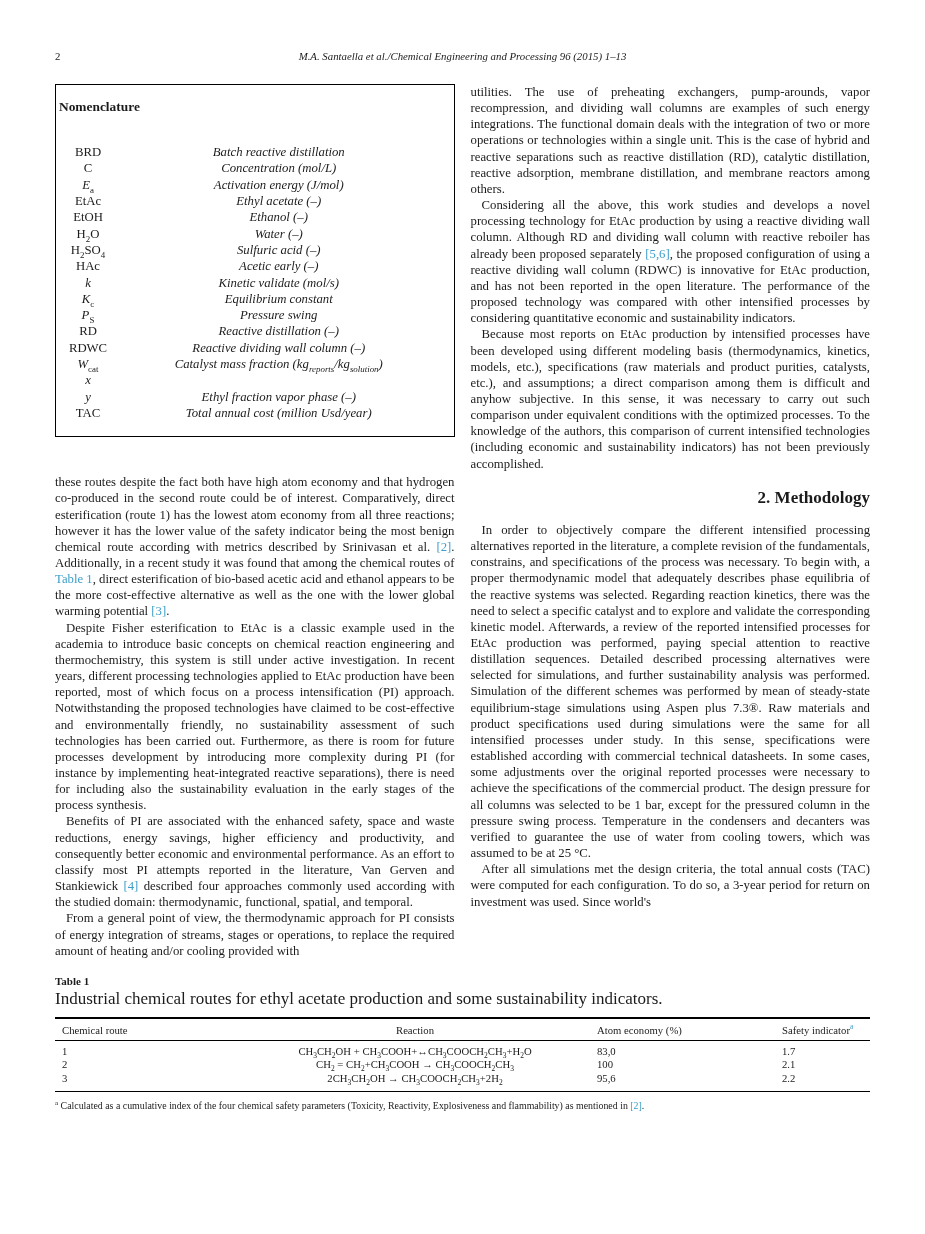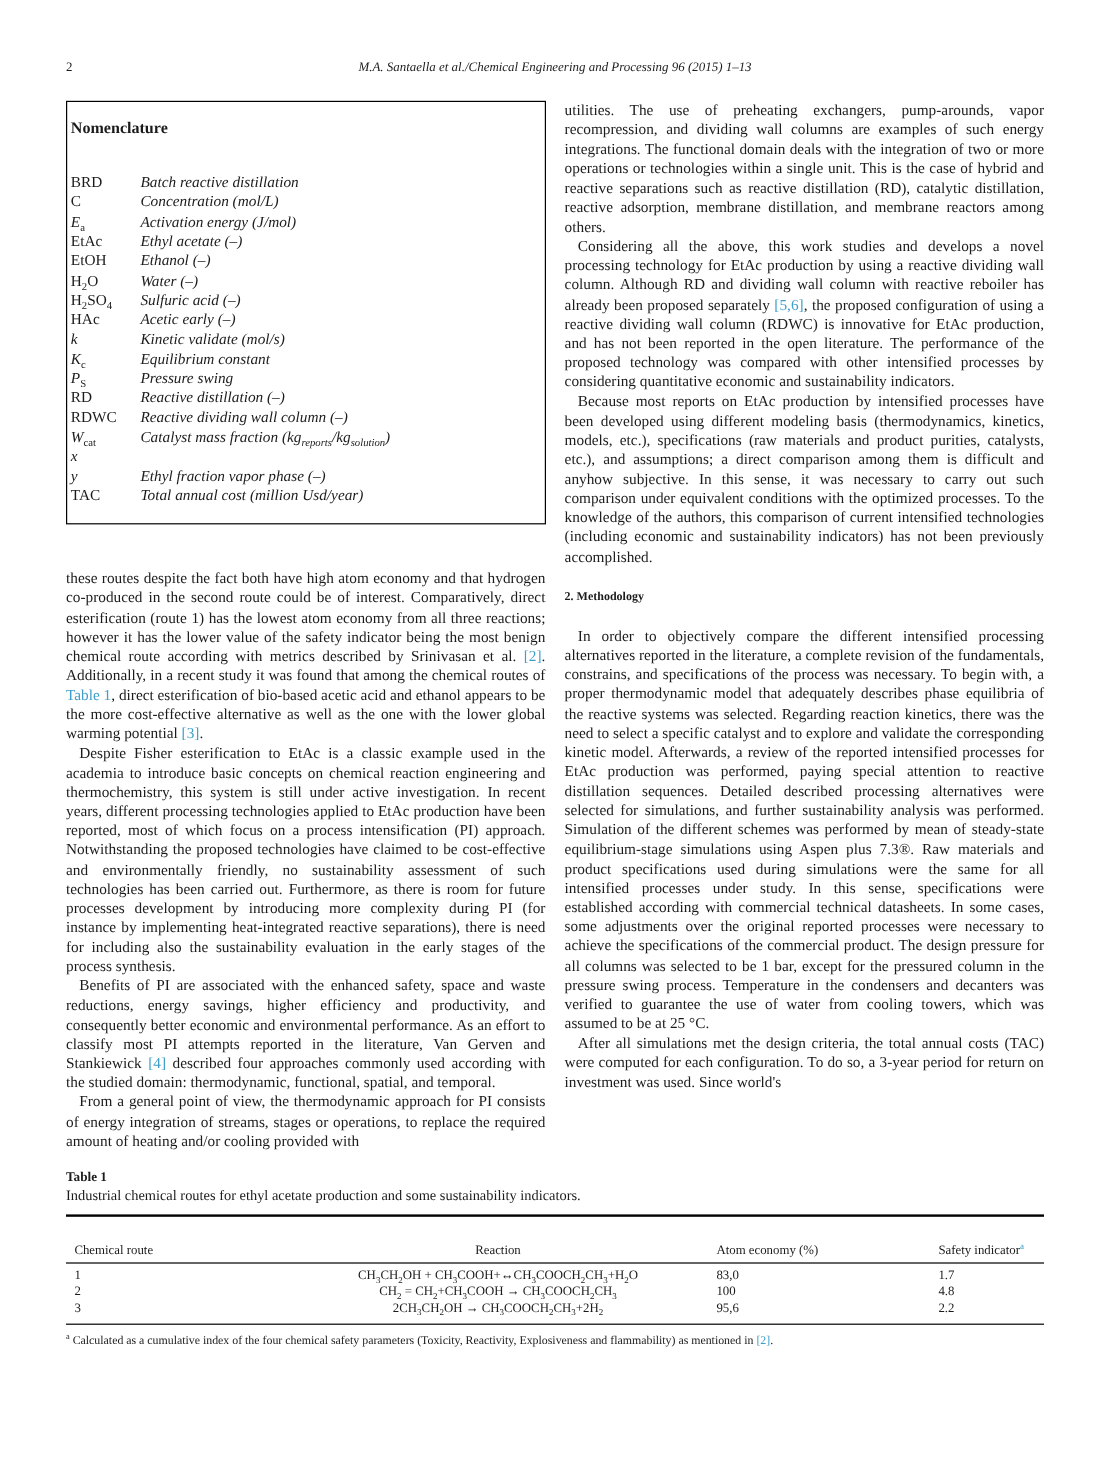--- a/index.html
+++ b/index.html
@@ -14,38 +14,38 @@
   
   .running-head { position:relative; font-size:10.8px; height:14px; margin-bottom:20px; }
   .page-num { position:absolute; left:0; top:0; font-style:normal; }
   .rh-title { display:block; text-align:center; font-style:italic; }
   
   .columns { display:flex; gap:16px; align-items:flex-start; }
   .col { width:399.5px; font-size:12.75px; line-height:16.15px; text-align:justify; }
   
   .nomenclature { border:1.6px solid #000; padding:11px 13px 15px 3px; margin-bottom:37px; }
   .nom-title { font-weight:bold; font-size:13.4px; margin:3px 0 29px 0; text-align:left; }
-  .nom-row { display:flex; line-height:16.3px; text-align:left; }
+  .nom-row { display:flex; line-height:16.3px; text-align:center; }
   .nom-sym { width:58px; flex:none; }
   .nom-def { flex:1;font-style:italic; }
   
   .para { margin:0; }
   .para.indent { text-indent:11px; }
-  h2.meth { font-size:10px; font-weight:bold; text-align:left; margin:18px 0 16px 0; }
+  h2.meth { font-size:17px; font-weight:bold; text-align:right; margin:18px 0 16px 0; }
   sub { font-size:70%; line-height:0; }
   sup { font-size:70%; line-height:0; }
   a.ref { color:var(--link); text-decoration:none; cursor:pointer; }
   .ref-sup { color:var(--link); }
   
   .table-section { margin-top:16px; }
   .tbl-label { font-weight:bold; font-size:11px; display:block; margin-bottom:2px; }
-  .tbl-caption { font-size:12px; display:block; }
+  .tbl-caption { font-size:17px; display:block; }
   .tbl { margin-top:8px; border-top:2px solid #000; border-bottom:1.6px solid #000; font-size:10.7px; }
   .tbl-header, .tbl-row { display:grid; grid-template-columns:185px 350px 185px 1fr; }
-  .tbl-header { padding:22px 0 4px 0; border-bottom:1px solid #000; }
+  .tbl-header { padding:5px 0 4px 0; border-bottom:1px solid #000; }
   .tbl-body { padding:4px 0 6px 0; }
   .tbl-row { line-height:13.4px; }
   .cell { padding-left:7px; }
   .cell.c1 { text-align:center; padding-left:0;font-family:Liberation Serif, serif; }
   .footnote { font-size:9.9px; margin-top:8px; text-align:left; }
 </style>
 </head>
 <body>
 
 <div class="page">
@@ -163,21 +163,21 @@
           <div class="tbl-row">
             <div class="cell c0">1</div>
             <div class="cell c1">CH<sub>3</sub>CH<sub>2</sub>OH + CH<sub>3</sub>COOH+↔CH<sub>3</sub>COOCH<sub>2</sub>CH<sub>3</sub>+H<sub>2</sub>O</div>
             <div class="cell c2">83,0</div>
             <div class="cell c3">1.7</div>
           </div>
           <div class="tbl-row">
             <div class="cell c0">2</div>
             <div class="cell c1">CH<sub>2</sub> = CH<sub>2</sub>+CH<sub>3</sub>COOH → CH<sub>3</sub>COOCH<sub>2</sub>CH<sub>3</sub></div>
             <div class="cell c2">100</div>
-            <div class="cell c3">4.8</div>
+            <div class="cell c3">2.1</div>
           </div>
           <div class="tbl-row">
             <div class="cell c0">3</div>
             <div class="cell c1">2CH<sub>3</sub>CH<sub>2</sub>OH → CH<sub>3</sub>COOCH<sub>2</sub>CH<sub>3</sub>+2H<sub>2</sub></div>
             <div class="cell c2">95,6</div>
             <div class="cell c3">2.2</div>
           </div>
         </div>
     </div>
     <div class="footnote"><sup>a</sup> Calculated as a cumulative index of the four chemical safety parameters (Toxicity, Reactivity, Explosiveness and flammability) as mentioned in <a class="ref">[2]</a>.</div>

